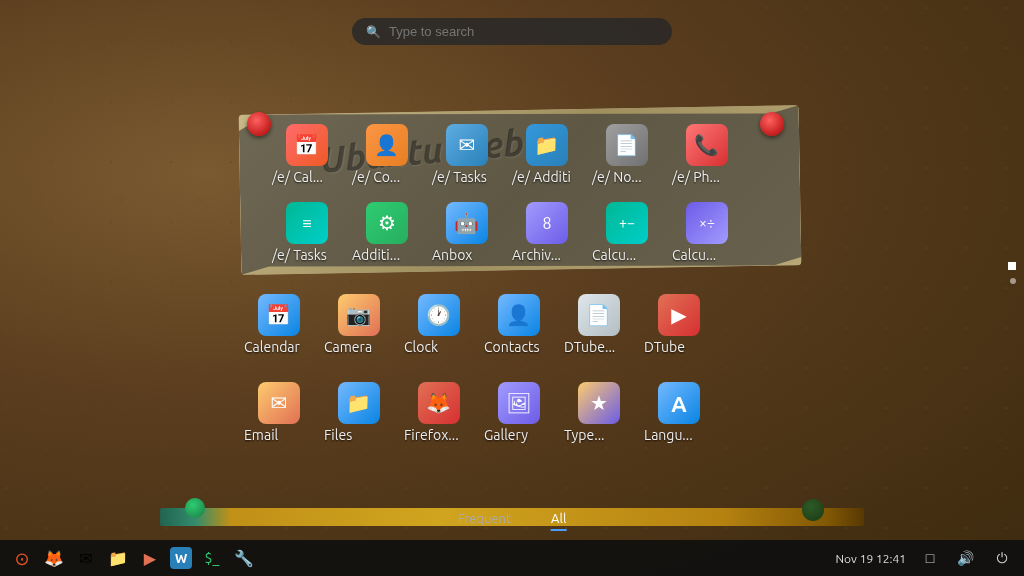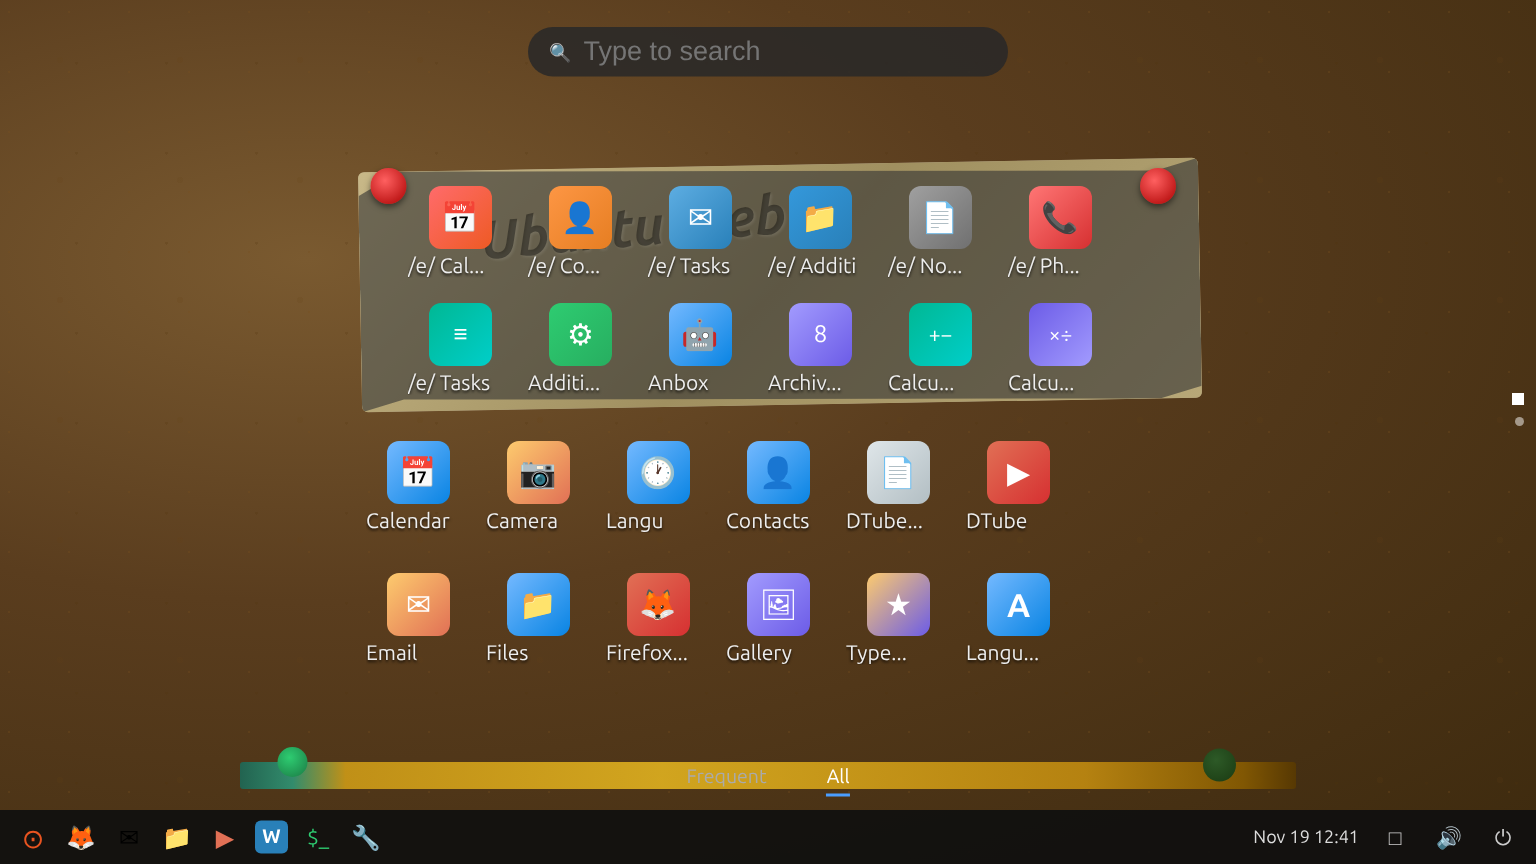--- a/index.html
+++ b/index.html
@@ -51,21 +51,21 @@
     .search-icon {
       color: #aaa;
       font-size: 12px;
     }
 
     .search-input {
       background: transparent;
       border: none;
       outline: none;
       color: #ccc;
-      font-size: 18px;
+      font-size: 13px;
       width: 260px;
     }
 
     
     .paper-note {
       position: absolute;
       top: 110px;
       left: 240px;
       width: 560px;
       height: 160px;
@@ -334,21 +334,21 @@
     <div class="app-icon">
       <div class="app-icon-img icon-cal2">📅</div>
       <span class="app-label">Calendar</span>
     </div>
     <div class="app-icon">
       <div class="app-icon-img icon-camera">📷</div>
       <span class="app-label">Camera</span>
     </div>
     <div class="app-icon">
       <div class="app-icon-img icon-clock">🕐</div>
-      <span class="app-label">Langu</span>
+      <span class="app-label">Clock</span>
     </div>
     <div class="app-icon">
       <div class="app-icon-img icon-contacts2">👤</div>
       <span class="app-label">Contacts</span>
     </div>
     <div class="app-icon">
       <div class="app-icon-img icon-docs">📄</div>
       <span class="app-label">DTube...</span>
     </div>
     <div class="app-icon">

